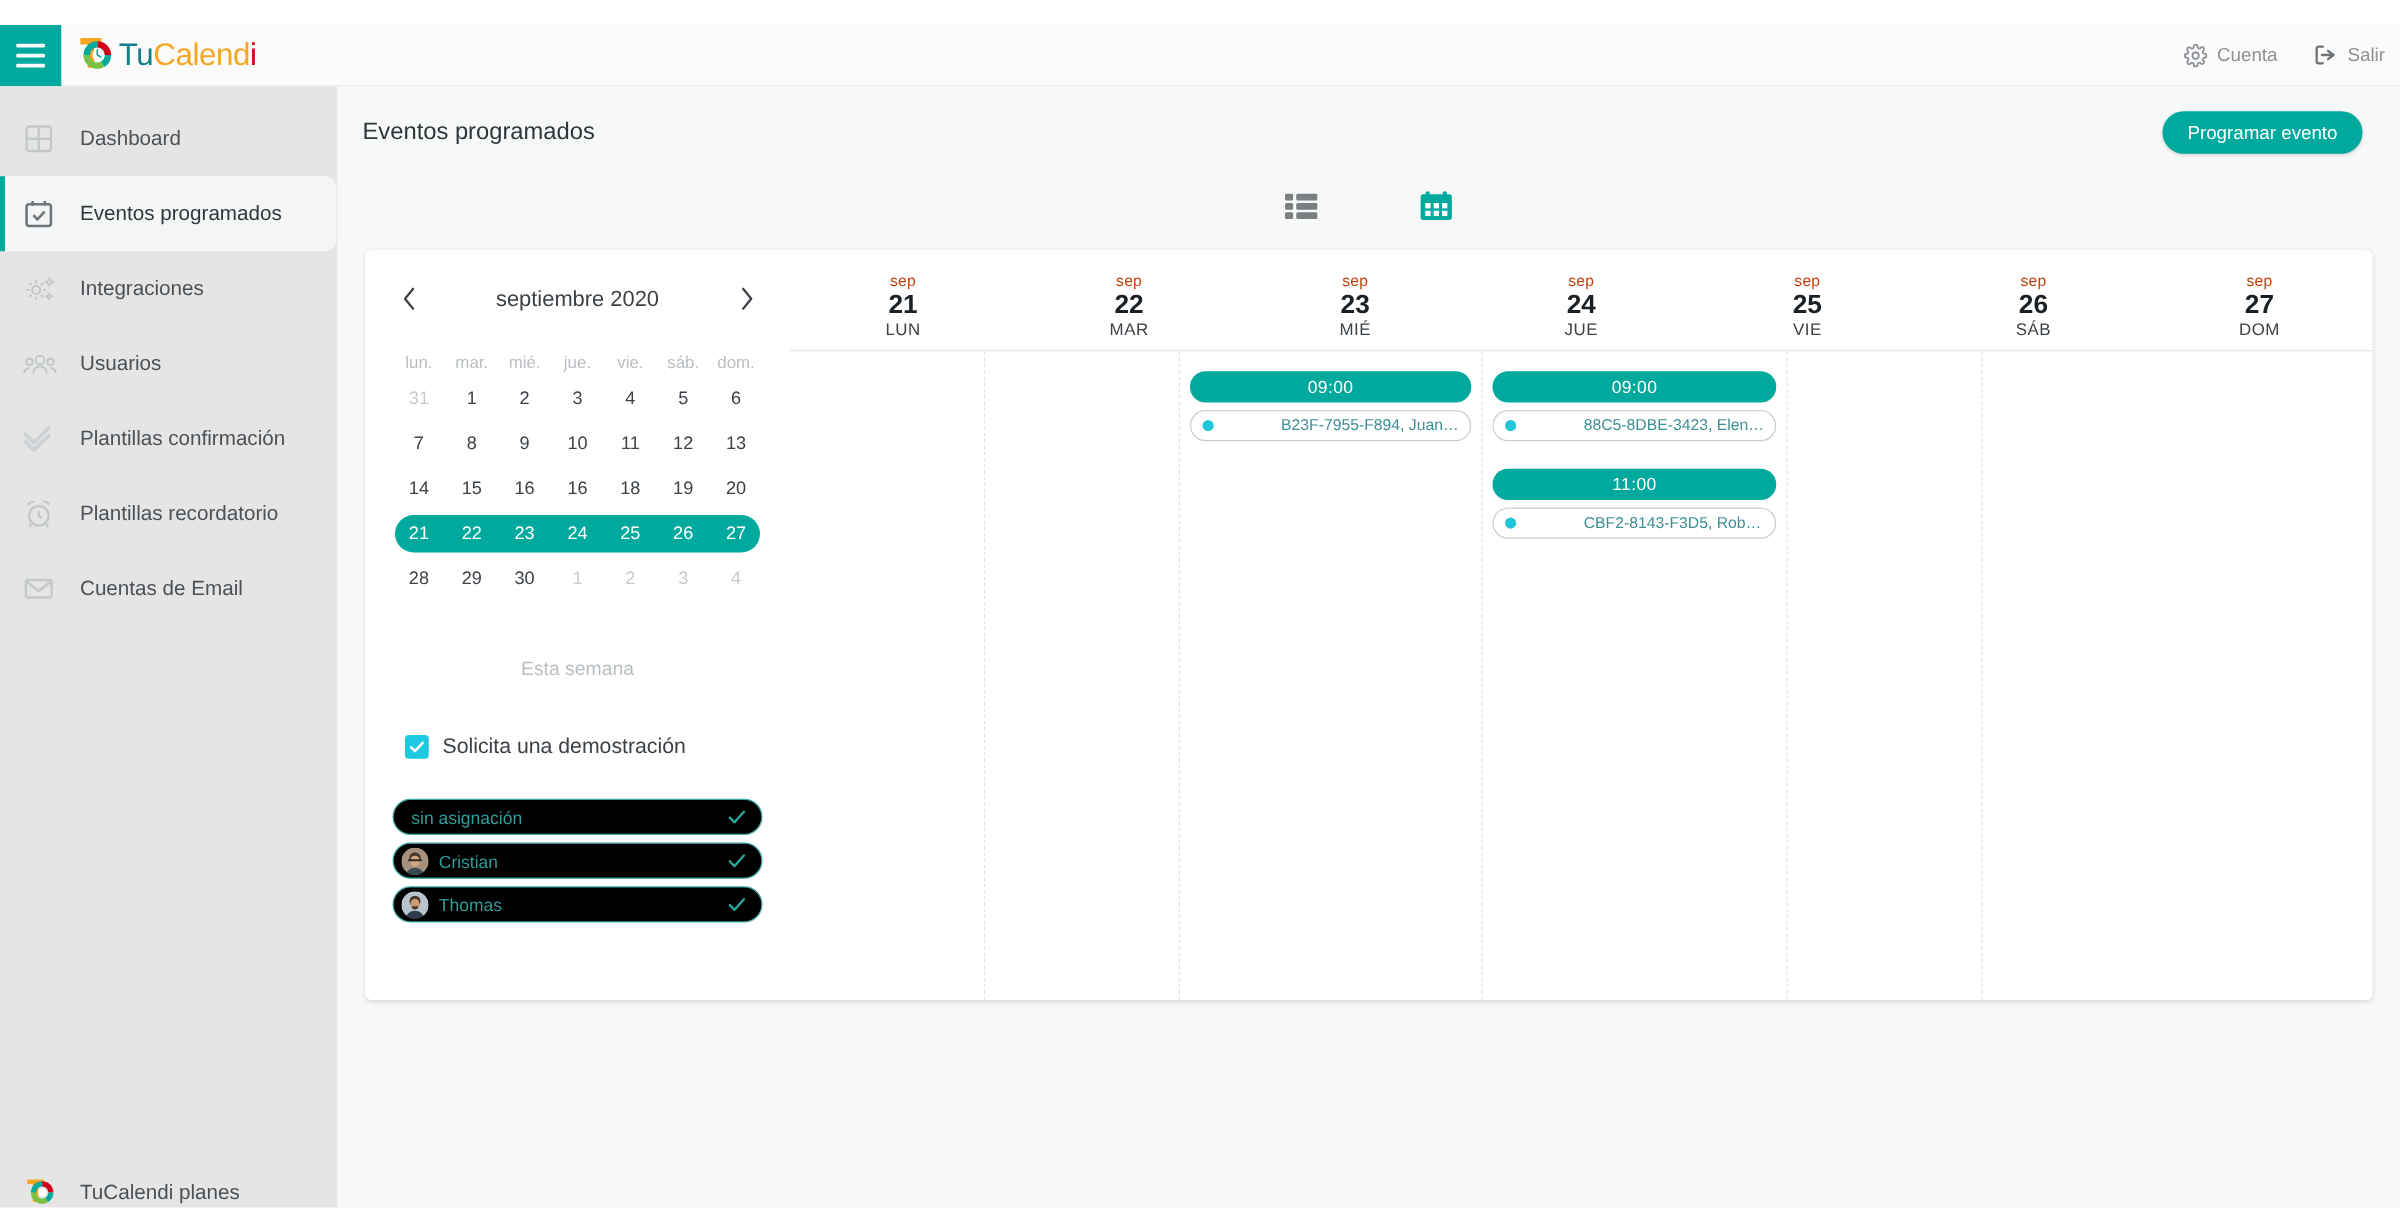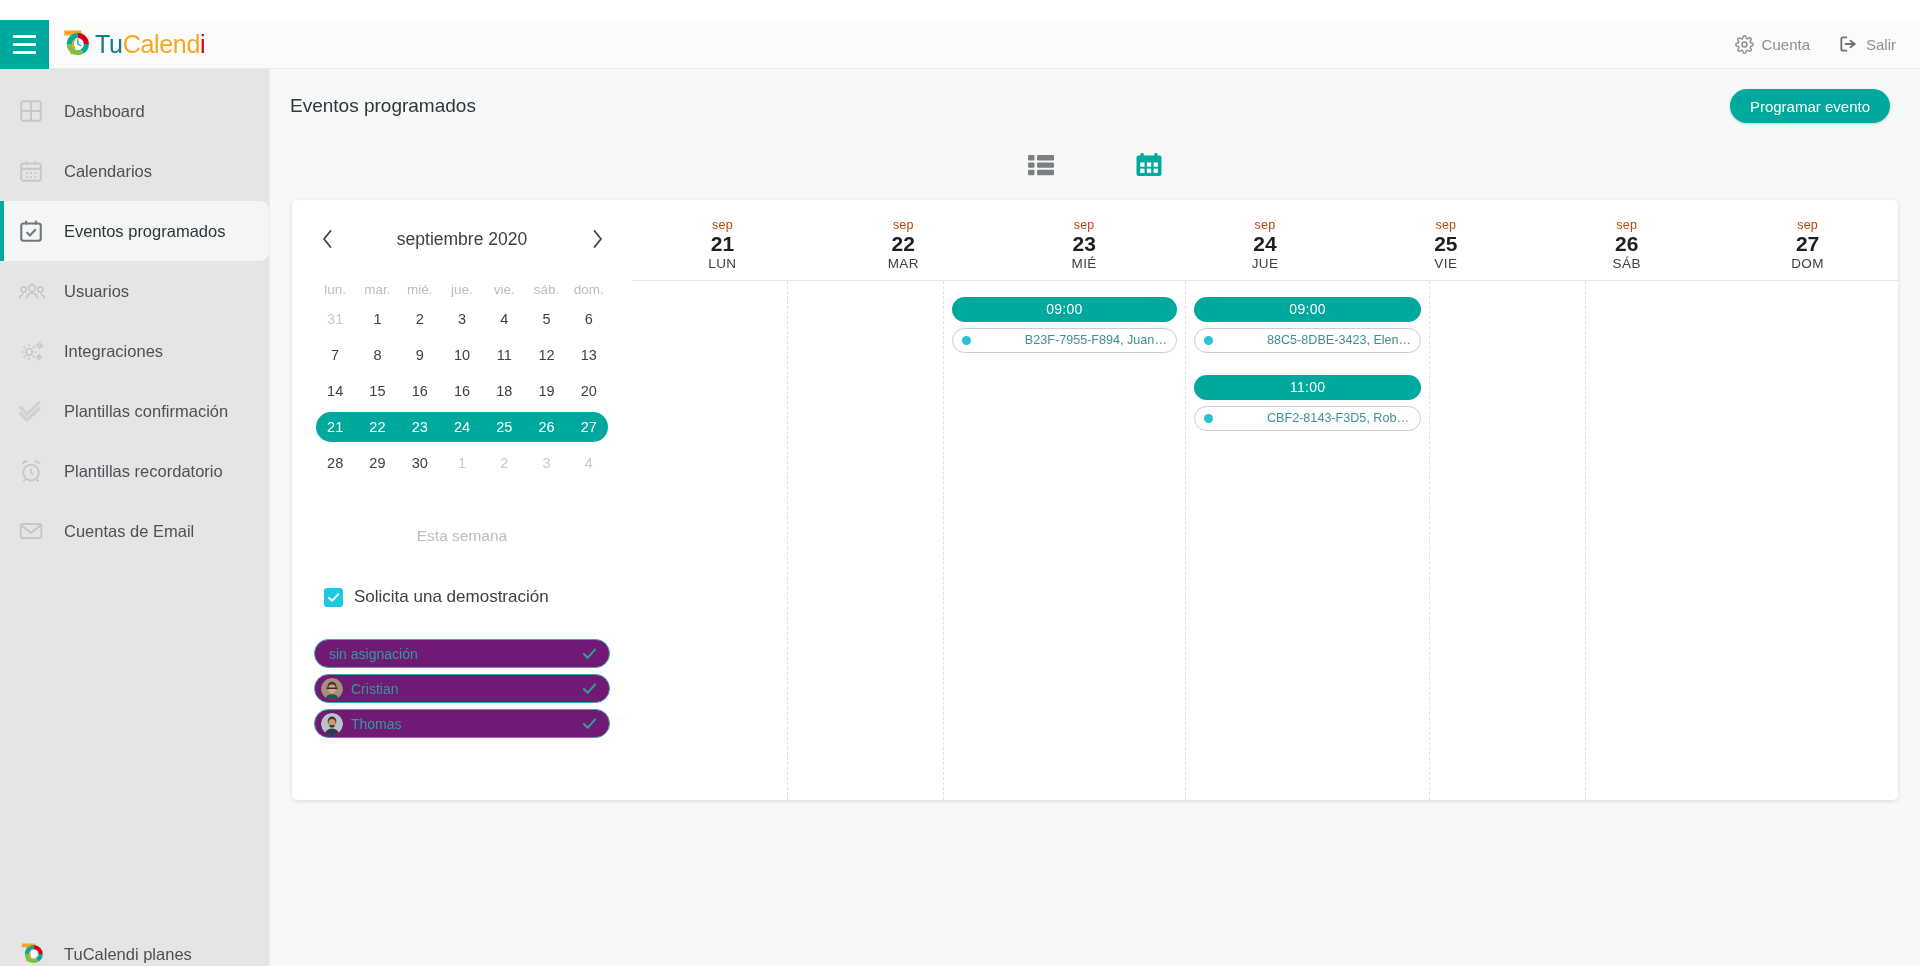--- a/index.html
+++ b/index.html
@@ -27,21 +27,21 @@
 
   .brand { display: flex; align-items: center; margin-left: 11px; }
   .brand-logo { width: 34px; height: 34px; flex: 0 0 auto; }
   .brand-text { font-size: 25px; letter-spacing: -0.3px; margin-left: 1px; white-space: nowrap; }
   .brand-text .t-tu { color: #0f7f8c; }
   .brand-text .t-cal { color: #f5a623; }
   .brand-text .t-i { color: #d0021b; }
 
   .topbar-right {
     margin-left: auto; display: flex; align-items: center; gap: 28px;
-    padding-right: 24px; color: #8b9196; font-size: 15px;
+    padding-right: 12px; color: #8b9196; font-size: 15px;
   }
   .top-action { display: flex; align-items: center; gap: 8px; cursor: pointer; }
   .top-action svg { display: block; }
 
   
   .sidebar {
     position: absolute; top: 49px; left: 0; width: 270px; height: 917px;
     background: #e5e5e5; border-right: 1px solid #ececec;
   }
   .nav { padding-top: 12px; }
@@ -132,21 +132,21 @@
   .checkbox {
     width: 19px; height: 19px; background: #1ec8e0; border-radius: 3px;
     display: flex; align-items: center; justify-content: center; cursor: pointer; flex: 0 0 19px;
   }
   .checkbox svg { display: block; }
   .demo-label { font-size: 17px; color: #3b4146; }
 
   .pill-list { margin-top: 32px; display: flex; flex-direction: column; gap: 6px; }
   .pill {
     height: 29px; border: 1px solid #3aa8a4; border-radius: 16px;
-    display: flex; align-items: center; padding: 0 12px 0 6px; cursor: pointer; background: #701a75;
+    display: flex; align-items: center; padding: 0 12px 0 6px; cursor: pointer; background: #000000;
   }
   .pill .avatar {
     width: 22px; height: 22px; border-radius: 50%; flex: 0 0 22px;
     overflow: hidden; margin-right: 8px;
   }
   .pill .avatar svg { display: block; }
   .pill .pill-label { font-size: 14px; color: #2f9d99; white-space: nowrap; }
   .pill.no-avatar .pill-label { margin-left: 8px; }
   .pill .pill-check { margin-left: auto; display: flex; align-items: center; }
 
@@ -239,76 +239,59 @@
         <span class="ico">
           <svg width="26" height="26" viewBox="0 0 24 24" fill="none" stroke="#c3c8cb" stroke-width="1.8">
             <rect x="3" y="3" width="18" height="18" rx="2"></rect>
             <line x1="12" y1="3" x2="12" y2="21"></line>
               <line x1="3" y1="12" x2="21" y2="12"></line>
           </svg>
         </span>
         <span class="label">Dashboard</span>
       </div>
 
-      <div class="nav-item">
-        <span class="ico">
-          <svg width="26" height="26" viewBox="0 0 24 24" fill="none" stroke="#c3c8cb" stroke-width="1.8">
-            <rect x="3" y="5" width="18" height="16" rx="2"></rect>
-            <line x1="3" y1="10" x2="21" y2="10"></line>
-            <line x1="8" y1="3" x2="8" y2="6"></line>
-              <line x1="16" y1="3" x2="16" y2="6"></line>
-            <circle cx="8" cy="14" r="1" fill="#c3c8cb" stroke="none"></circle>
-            <circle cx="12" cy="14" r="1" fill="#c3c8cb" stroke="none"></circle>
-            <circle cx="16" cy="14" r="1" fill="#c3c8cb" stroke="none"></circle>
-            <circle cx="8" cy="17.6" r="1" fill="#c3c8cb" stroke="none"></circle>
-            <circle cx="12" cy="17.6" r="1" fill="#c3c8cb" stroke="none"></circle>
-            <circle cx="16" cy="17.6" r="1" fill="#c3c8cb" stroke="none"></circle>
-          </svg>
-        </span>
-        <span class="label">Calendarios</span>
-      </div>
 
       <div class="nav-item active">
         <span class="ico">
           <svg width="26" height="26" viewBox="0 0 24 24" fill="none" stroke="#6e757b" stroke-width="1.9">
             <rect x="3" y="5" width="18" height="16" rx="2"></rect>
             <line x1="7.5" y1="2.5" x2="7.5" y2="6"></line>
               <line x1="16.5" y1="2.5" x2="16.5" y2="6"></line>
             <polyline points="8 13 11 16.2 16.4 10.4"></polyline>
           </svg>
         </span>
         <span class="label">Eventos programados</span>
+      </div>
+
+      <div class="nav-item">
+        <span class="ico">
+          <svg width="28" height="26" viewBox="0 0 28 26" fill="none" stroke="#c3c8cb" stroke-width="1.6">
+            <circle cx="11" cy="14" r="3.2"></circle>
+            <path d="M11 6.2v2.4M11 19.4v2.4M3.2 14h2.4M16.4 14h2.4M5.5 8.5l1.7 1.7M14.8 17.8l1.7 1.7M16.5 8.5l-1.7 1.7M7.2 17.8l-1.7 1.7"></path>
+            <circle cx="21.5" cy="7.5" r="1.8"></circle>
+            <path d="M21.5 3.4v1.2M21.5 10.4v1.2M17.4 7.5h1.2M24.4 7.5h1.2"></path>
+            <circle cx="21" cy="19" r="1.4"></circle>
+            <path d="M21 15.8v.9M21 21.3v.9M17.8 19h.9M23.3 19h.9"></path>
+          </svg>
+        </span>
+        <span class="label">Integraciones</span>
       </div>
 
       <div class="nav-item">
         <span class="ico">
           <svg width="28" height="26" viewBox="0 0 28 24" fill="none" stroke="#c3c8cb" stroke-width="1.7">
             <circle cx="14" cy="9" r="3.4"></circle>
             <path d="M8.6 19.5a5.4 5.4 0 0 1 10.8 0"></path>
             <circle cx="5.6" cy="10.4" r="2.6"></circle>
             <path d="M1.5 19.5a4.2 4.2 0 0 1 4.1-4.2"></path>
             <circle cx="22.4" cy="10.4" r="2.6"></circle>
             <path d="M26.5 19.5a4.2 4.2 0 0 0-4.1-4.2"></path>
           </svg>
         </span>
         <span class="label">Usuarios</span>
-      </div>
-
-      <div class="nav-item">
-        <span class="ico">
-          <svg width="28" height="26" viewBox="0 0 28 26" fill="none" stroke="#c3c8cb" stroke-width="1.6">
-            <circle cx="11" cy="14" r="3.2"></circle>
-            <path d="M11 6.2v2.4M11 19.4v2.4M3.2 14h2.4M16.4 14h2.4M5.5 8.5l1.7 1.7M14.8 17.8l1.7 1.7M16.5 8.5l-1.7 1.7M7.2 17.8l-1.7 1.7"></path>
-            <circle cx="21.5" cy="7.5" r="1.8"></circle>
-            <path d="M21.5 3.4v1.2M21.5 10.4v1.2M17.4 7.5h1.2M24.4 7.5h1.2"></path>
-            <circle cx="21" cy="19" r="1.4"></circle>
-            <path d="M21 15.8v.9M21 21.3v.9M17.8 19h.9M23.3 19h.9"></path>
-          </svg>
-        </span>
-        <span class="label">Integraciones</span>
       </div>
 
       <div class="nav-item">
         <span class="ico">
           <svg width="28" height="26" viewBox="0 0 28 26" fill="none" stroke="#cdd2d5" stroke-width="3.2" stroke-linecap="round" stroke-linejoin="round">
             <polyline points="2.5 9.5 9 16 21 4.5"></polyline>
             <polyline points="2.5 15.5 9 22 21 10.5"></polyline>
           </svg>
         </span>
         <span class="label">Plantillas confirmación</span>

